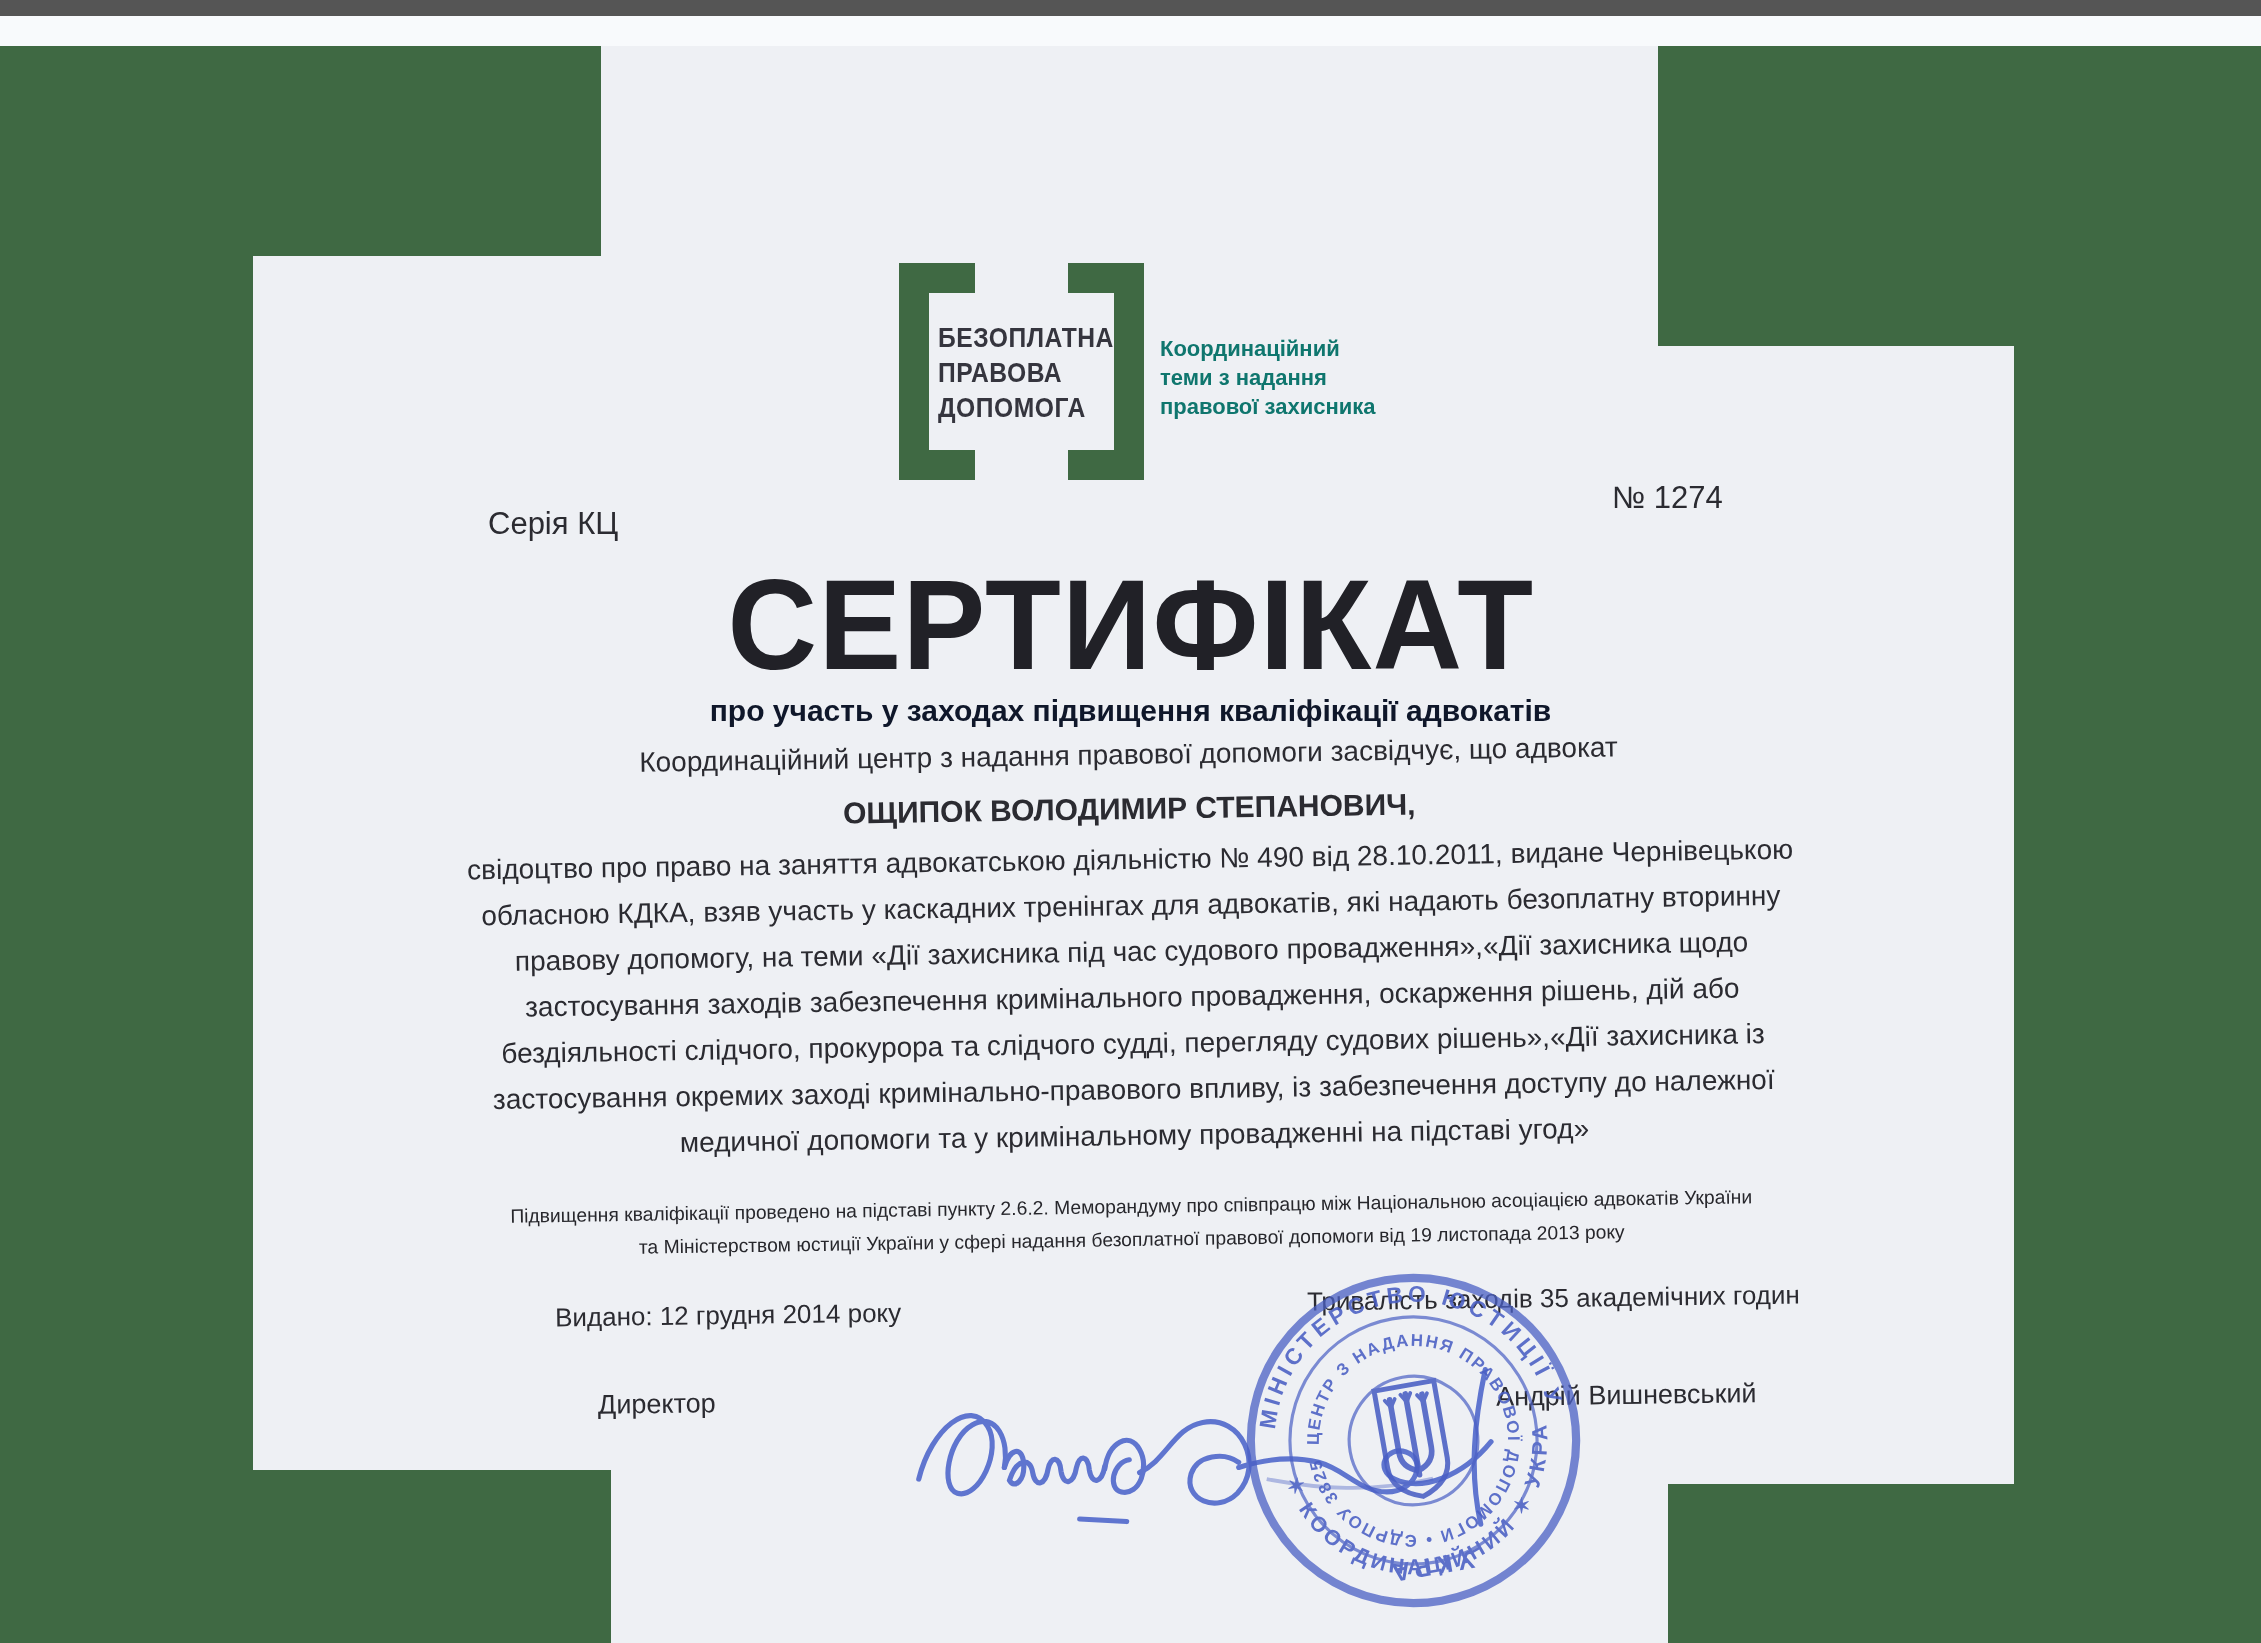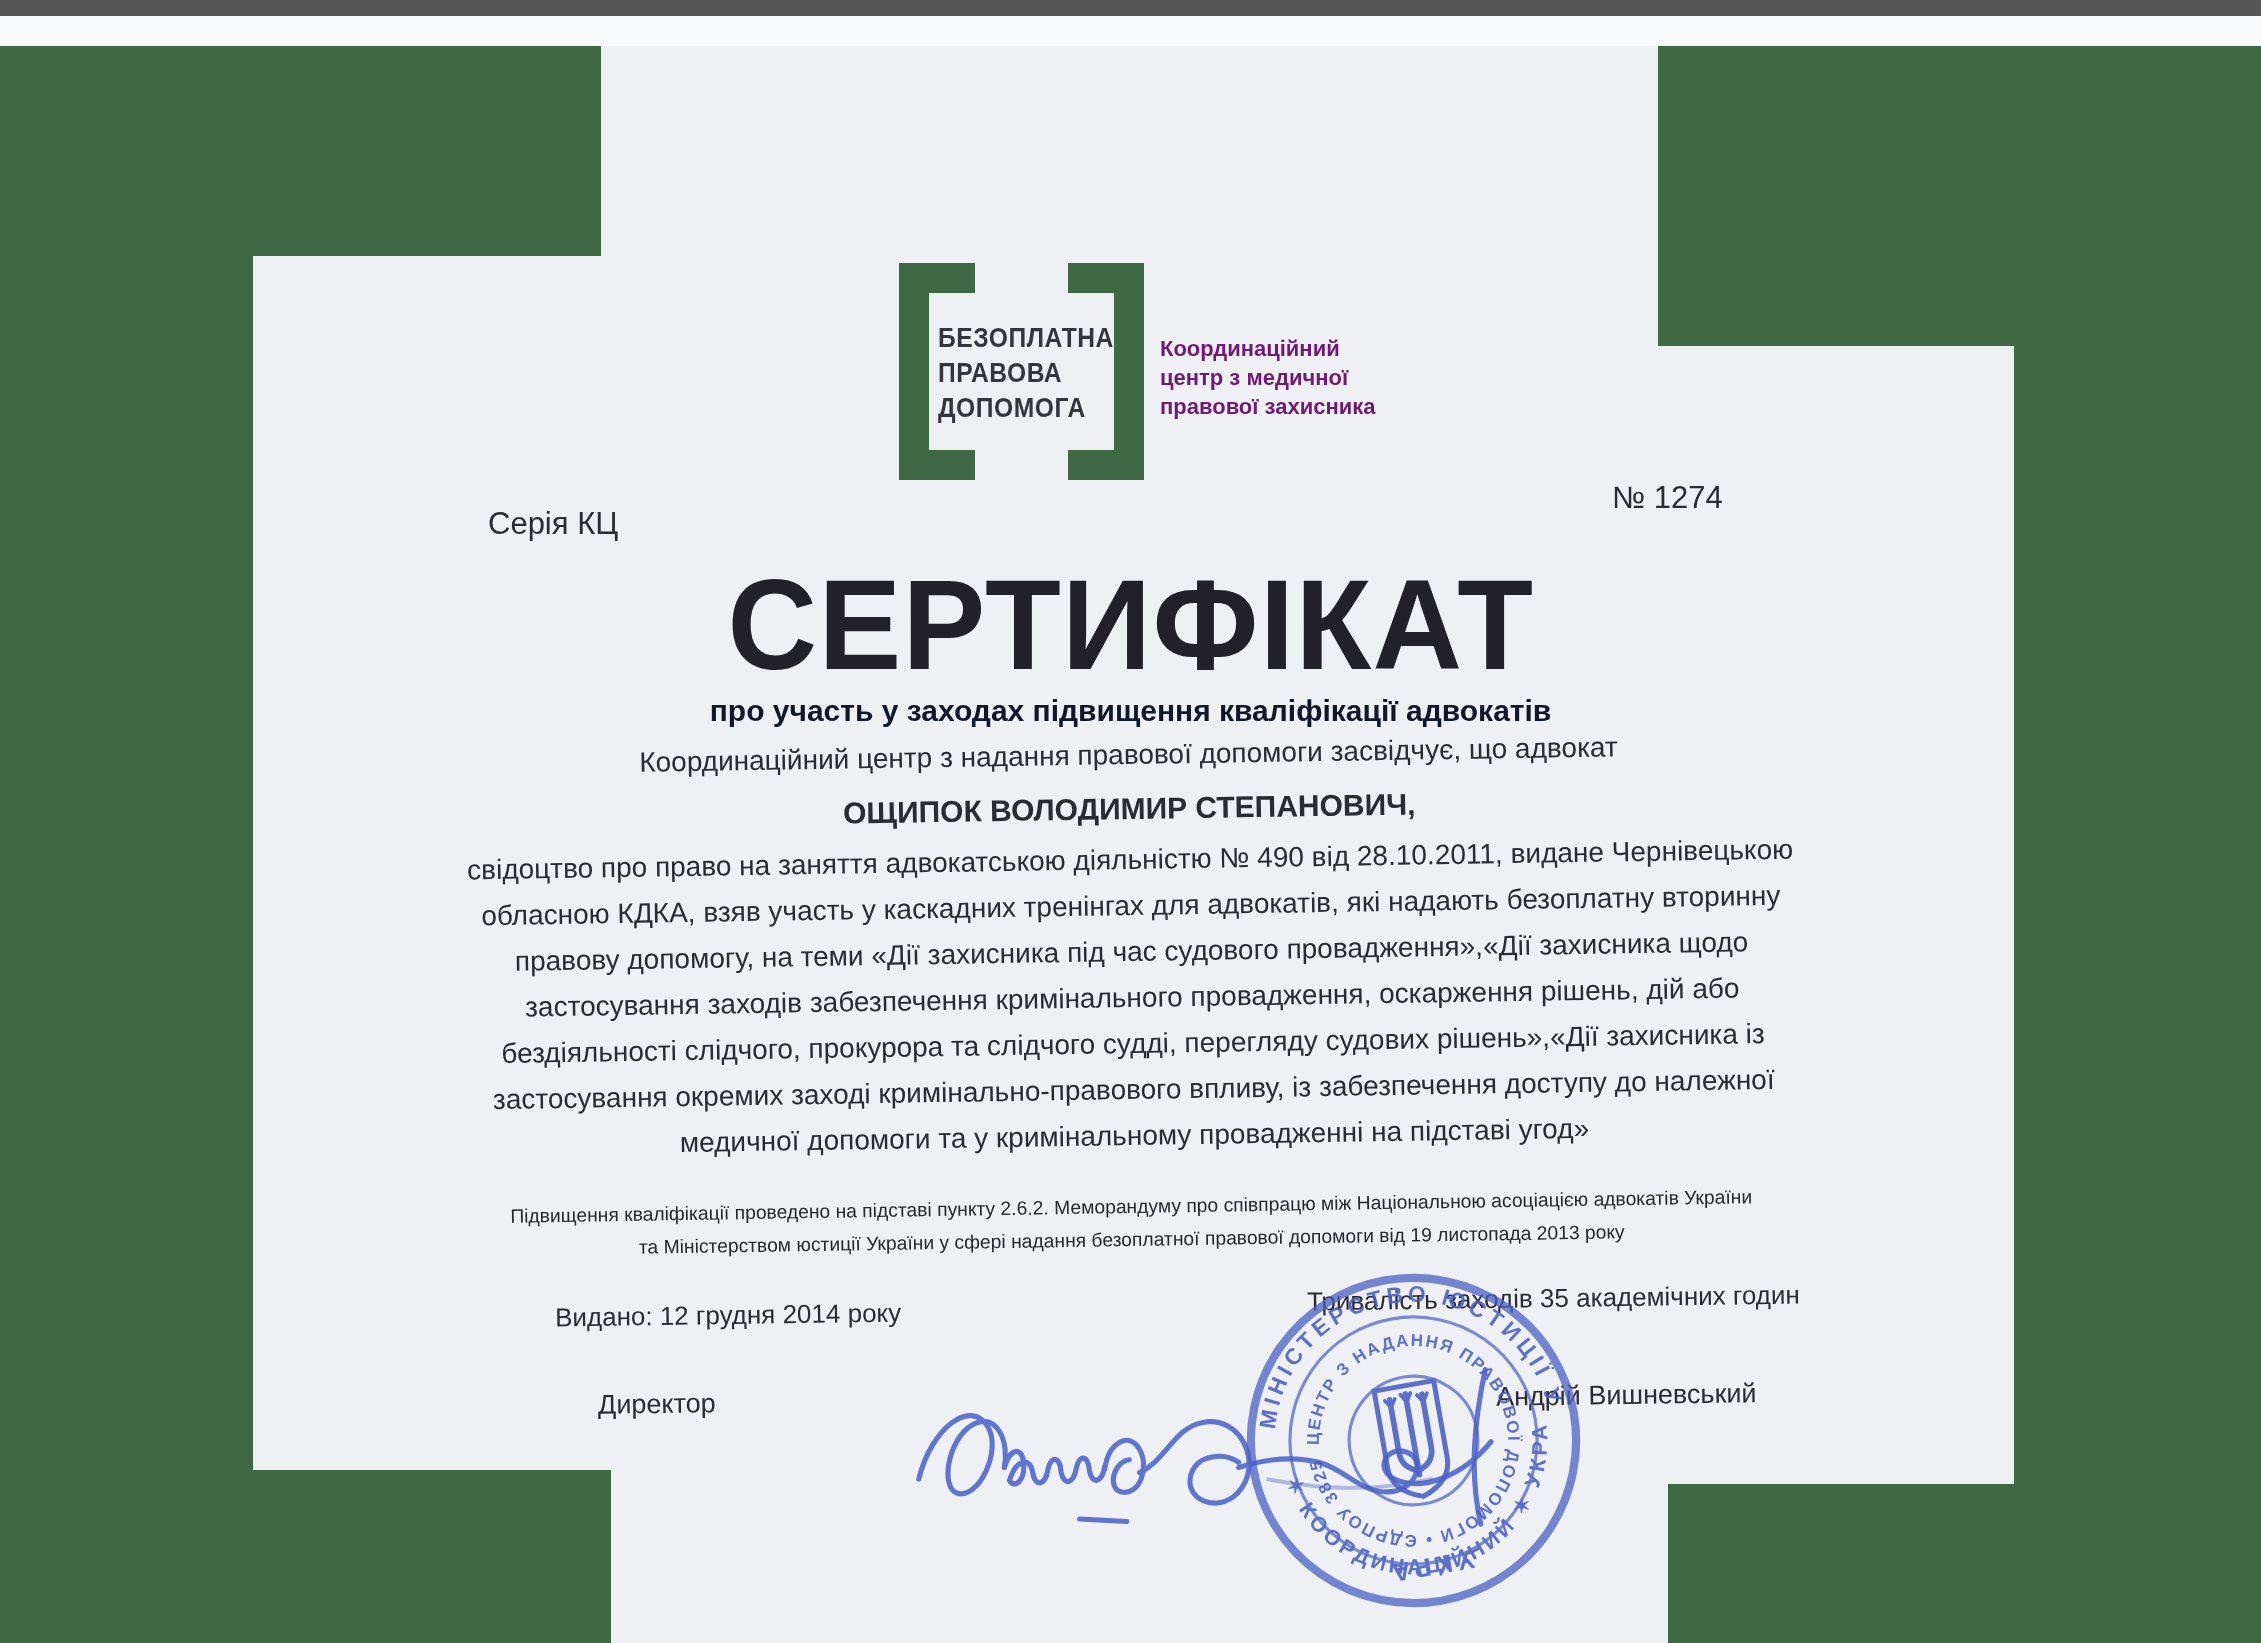--- a/index.html
+++ b/index.html
@@ -15,21 +15,21 @@
   #f-tr-block{left:1658px;top:30px;width:603px;height:300px;}
   #f-right-col{left:2014px;top:322px;width:247px;height:1153px;}
   #f-br-block{left:1668px;top:1468px;width:594px;height:175px;}
   #f-bottom-dark{left:562px;top:1630px;width:1699px;height:13px;background:#232f26;z-index:8;}
   
   .bracket{box-sizing:border-box;width:76px;height:217px;border:30px solid var(--frame_green,#3f6943);}
   .bracket.l{border-right:none;}
   .bracket.r{border-left:none;}
   #logo-word{left:938px;top:304px;font-size:28px;font-weight:700;line-height:35px;
              color:#35353e;transform:scaleX(.88);transform-origin:left top;letter-spacing:0.6px;}
-  #org-name{left:1160px;top:318px;font-size:22px;font-weight:700;line-height:29px;color:#701a75;}
+  #org-name{left:1160px;top:318px;font-size:22px;font-weight:700;line-height:29px;color:#0f766e;}
   
   #serial{left:488px;top:490px;font-size:31px;}
   #number{left:1612px;top:464px;font-size:31px;}
   
   #title{left:50%;top:545px;font-size:128px;font-weight:700;letter-spacing:1.3px;color:#212127;
          transform:translateX(-50%) scaleX(.97);white-space:nowrap;line-height:1;}
   #subtitle{left:50%;top:678px;font-size:30px;font-weight:700;color:#0f172a;
             transform:translateX(-50%);white-space:nowrap;}
   
   #main-text{left:50%;top:720px;width:1779px;margin-left:-889px;text-align:center;
@@ -66,21 +66,21 @@
 
   <div class="abs bracket l" style="left:899px;top:247px;"></div>
   <div class="abs bracket r" style="left:1068px;top:247px;"></div>
   <div class="abs" id="logo-word">
     <div>БЕЗОПЛАТНА</div>
     <div>ПРАВОВА</div>
     <div>ДОПОМОГА</div>
   </div>
   <div class="abs" id="org-name">
     <div>Координаційний</div>
-    <div>центр з медичної</div>
+    <div>теми з надання</div>
     <div>правової захисника</div>
   </div>
 
   <div class="abs" id="serial">Серія КЦ</div>
   <div class="abs" id="number">№ 1274</div>
 
   <div class="abs" id="title">СЕРТИФІКАТ</div>
   <div class="abs" id="subtitle">про участь у заходах підвищення кваліфікації адвокатів</div>
 
   <div class="abs" id="main-text">

